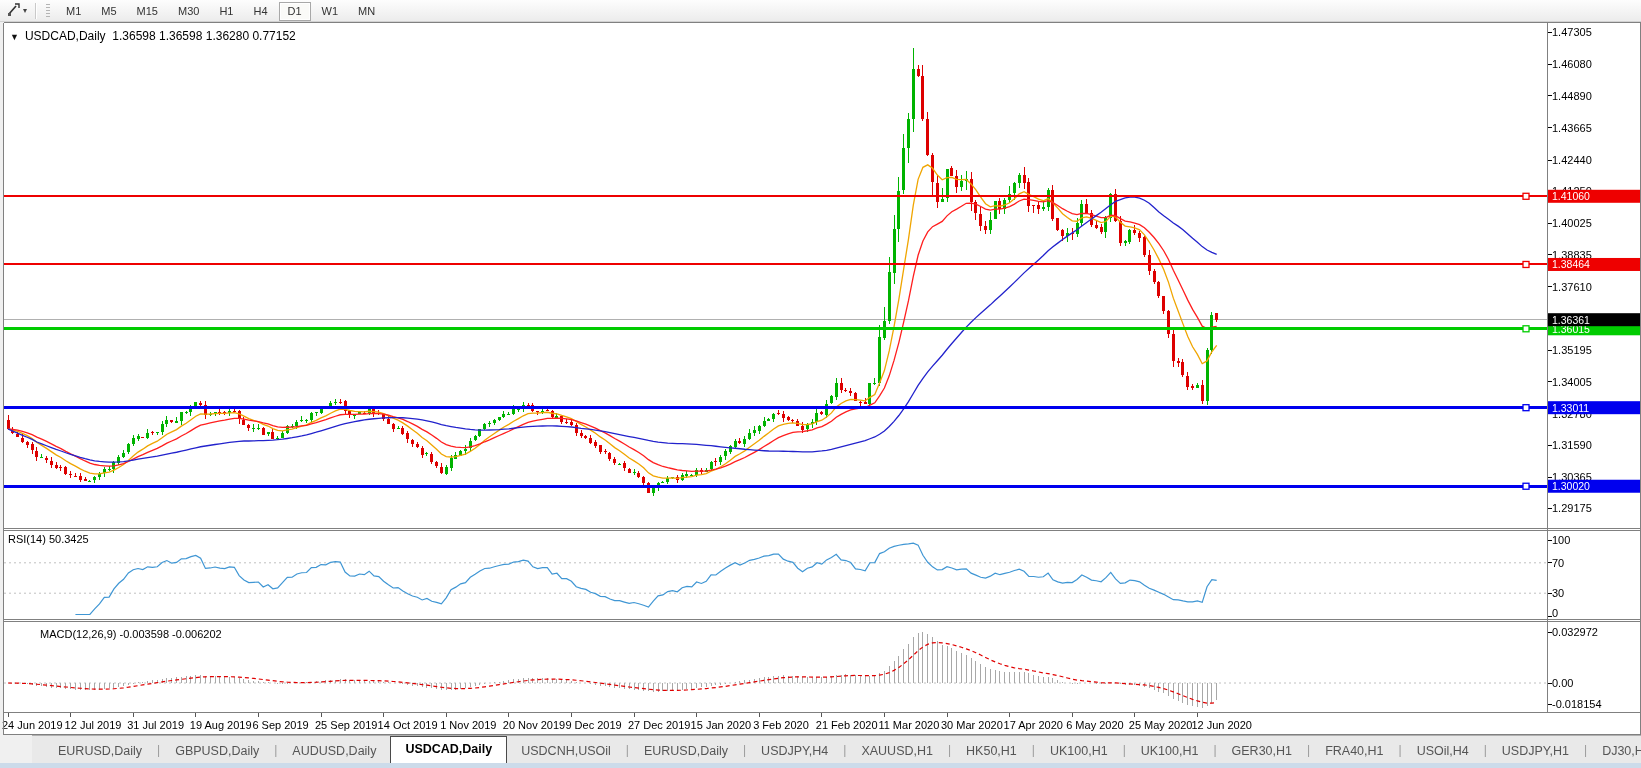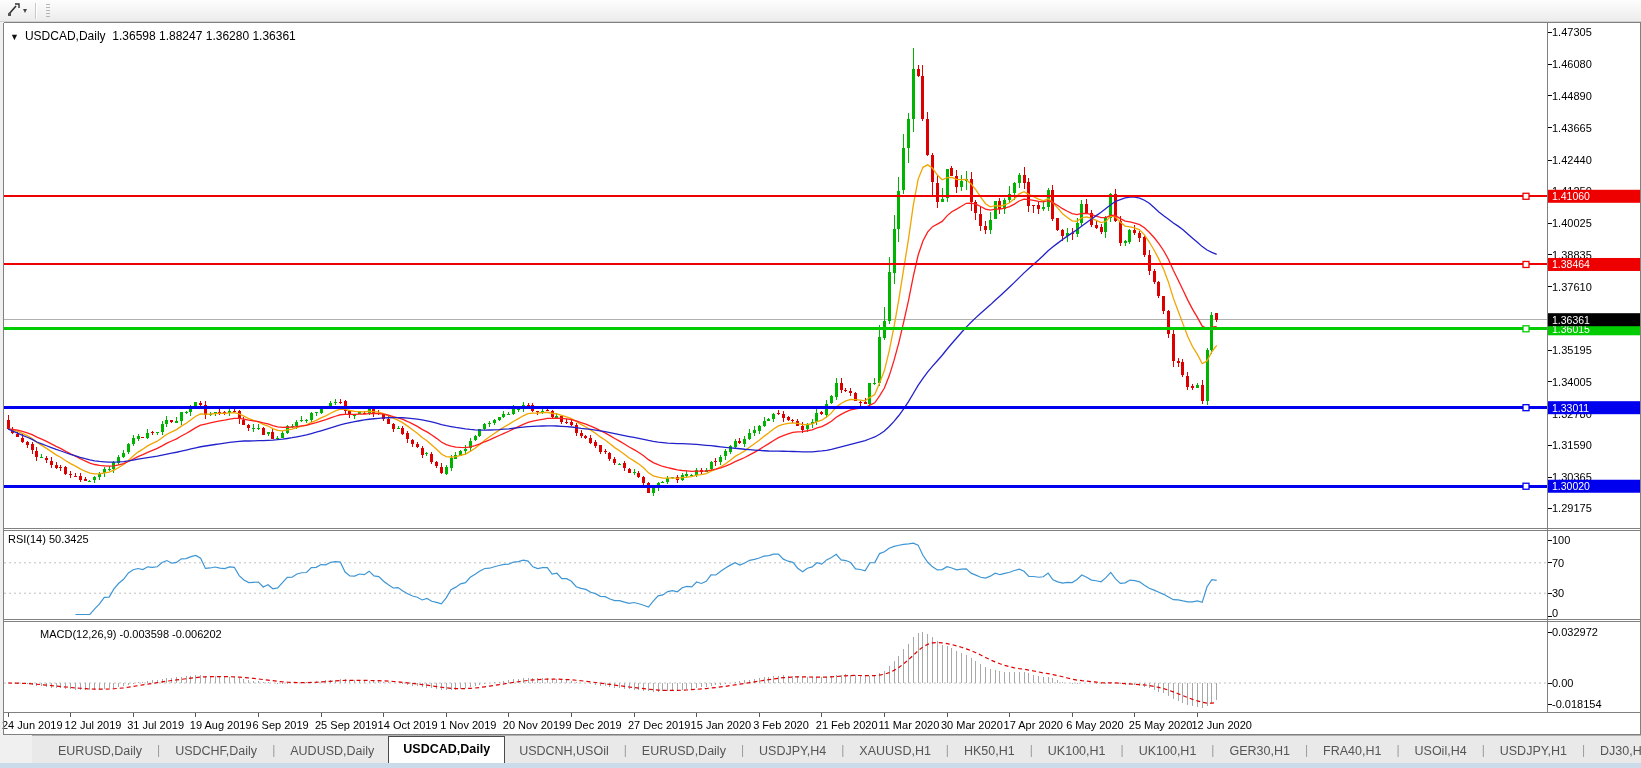--- a/index.html
+++ b/index.html
@@ -47,20 +47,21 @@
       <svg width="14" height="14" viewBox="0 0 14 14">
         <path d="M2 12 L9 4" stroke="#333" stroke-width="1.6" fill="none"></path>
         <path d="M8 2 L12 2 L12 6" stroke="#333" stroke-width="1.4" fill="none"></path>
         <rect x="1" y="11" width="3" height="3" fill="#555"></rect>
       </svg>
     </span>
     <span class="caret">▾</span>
   </div>
   <div class="toolsep"></div>
   <div class="grip"></div>
+  <div id="tfgroup"><button class="tfbtn">M1</button><button class="tfbtn">M5</button><button class="tfbtn">M15</button><button class="tfbtn">M30</button><button class="tfbtn">H1</button><button class="tfbtn">H4</button><button class="tfbtn active">D1</button><button class="tfbtn">W1</button><button class="tfbtn">MN</button></div>
 </div>
 
 <div id="chartwin">
   <div id="svgmount">
       <svg width="1641" height="713" viewBox="0 22 1641 713" font-family="Liberation Sans, sans-serif">
         <rect x="4" y="23" width="1636" height="711" fill="#ffffff"></rect>
         <line x1="4" y1="319.7" x2="1547.5" y2="319.7" stroke="#b0b0b0" stroke-width="1" shape-rendering="crispEdges"></line>
         <g shape-rendering="crispEdges">
           <line x1="8" y1="414.82" x2="8" y2="430.44" stroke="#dd0000" stroke-width="1"></line>
           <rect x="6.5" y="419.69" width="3" height="9.19" fill="#dd0000"></rect>
@@ -962,30 +963,30 @@
           <path d="M3.5 734.5 H1640.5" fill="none" stroke-width="1"></path>
           <path d="M4 528.5 H1641" fill="none" stroke-width="1"></path>
           <path d="M4 530.5 H1641" fill="none" stroke-width="1"></path>
           <path d="M4 619.5 H1641" fill="none" stroke-width="1"></path>
           <path d="M4 621.5 H1641" fill="none" stroke-width="1"></path>
           <path d="M4 712.5 H1641" fill="none" stroke-width="1"></path>
           <line x1="1547.5" y1="23" x2="1547.5" y2="712" stroke="#808080"></line>
         </g>
       </svg>
     </div>
-  <div class="overlay" id="charttitle"><span class="tricaret">▼</span><span>USDCAD,Daily</span>  <span>1.36598 1.88247 1.36280 1.36361</span></div>
+  <div class="overlay" id="charttitle"><span class="tricaret">▼</span><span>USDCAD,Daily</span>  <span>1.36598 1.36598 1.36280 0.77152</span></div>
   <div class="overlay" id="rsilabel">RSI(14) 50.3425</div>
   <div class="overlay" id="macdlabel">MACD(12,26,9) -0.003598 -0.006202</div>
 </div>
 
 <div id="tabbar">
   <div id="tabs" style="display:flex;align-items:flex-end;">
       <div class="tab">EURUSD,Daily</div>
       <span class="pipe">|</span>
-      <div class="tab">USDCHF,Daily</div>
+      <div class="tab">GBPUSD,Daily</div>
       <span class="pipe">|</span>
       <div class="tab">AUDUSD,Daily</div>
       <div class="tab active">USDCAD,Daily</div>
       <div class="tab">USDCNH,USOil</div>
       <span class="pipe">|</span>
       <div class="tab">EURUSD,Daily</div>
       <span class="pipe">|</span>
       <div class="tab">USDJPY,H4</div>
       <span class="pipe">|</span>
       <div class="tab">XAUUSD,H1</div>

